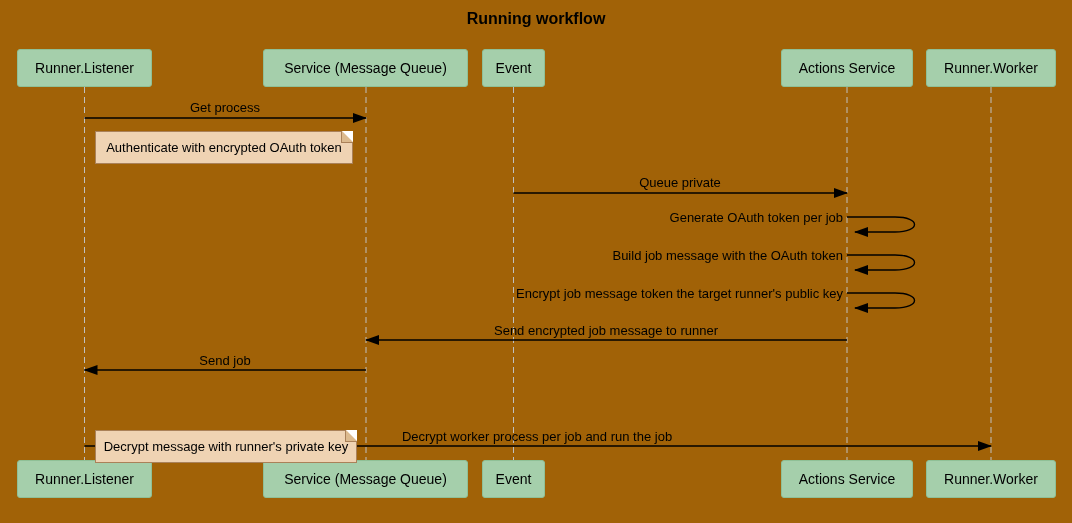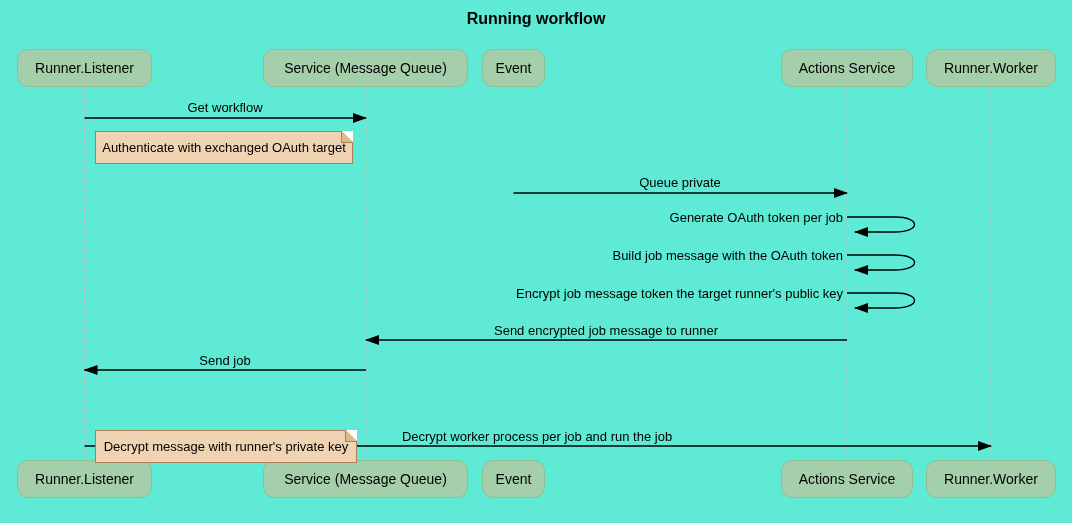--- a/index.html
+++ b/index.html
@@ -1,27 +1,27 @@
 <!DOCTYPE html>
 <html><head>
 <meta charset="utf-8">
 <style>
   html,body{margin:0;padding:0;background:#ffffff;}
   #stage{
-    position:relative;width:1072px;height:523px;background:#5eead4;overflow:hidden;
+    position:relative;width:1072px;height:523px;background:#a16207;overflow:hidden;
     font-family:"Liberation Sans", sans-serif;color:#000;
   }
   #diagram-svg{position:absolute;left:0;top:0;}
   .title{
     position:absolute;left:0;top:10px;width:1072px;text-align:center;
     font-size:16px;font-weight:bold;
   }
   .actor{
     position:absolute;height:38px;box-sizing:border-box;
-    background:#a5cfab;border:1px solid #8fc096;border-radius:11px;
+    background:#a5cfab;border:1px solid #8fc096;border-radius:3px;
     display:flex;align-items:center;justify-content:center;
     font-size:14px;white-space:nowrap;
   }
   .msg{
     position:absolute;font-size:13px;line-height:15px;height:15px;
     white-space:nowrap;transform:translateX(-50%);
   }
   .msg-self{
     position:absolute;font-size:13px;line-height:15px;height:15px;
     white-space:nowrap;text-align:right;
@@ -94,31 +94,31 @@
   <div class="actor" style="left:482px;top:460px;width:63px;">
     <span>Event</span>
   </div>
   <div class="actor" style="left:781px;top:460px;width:132px;">
     <span>Actions Service</span>
   </div>
   <div class="actor" style="left:926px;top:460px;width:130px;">
     <span>Runner.Worker</span>
   </div>
 
-  <div class="msg" style="left:225px;top:100px;">Get workflow</div>
+  <div class="msg" style="left:225px;top:100px;">Get process</div>
   <div class="msg" style="left:680px;top:175px;">Queue private</div>
   <div class="msg-self" style="right:229px;top:210px;">Generate OAuth token per job</div>
   <div class="msg-self" style="right:229px;top:248px;">Build job message with the OAuth token</div>
   <div class="msg-self" style="right:229px;top:286px;">Encrypt job message token the target runner's public key</div>
   <div class="msg" style="left:606px;top:323px;">Send encrypted job message to runner</div>
   <div class="msg" style="left:225px;top:353px;">Send job</div>
   <div class="msg" style="left:537px;top:429px;">Decrypt worker process per job and run the job</div>
 
   <div class="note" style="left:95px;top:131px;width:258px;">
-    <span>Authenticate with exchanged OAuth target</span>
+    <span>Authenticate with encrypted OAuth token</span>
     <span class="fold"></span>
   </div>
   <div class="note" style="left:95px;top:384px;width:262px;margin-top:46px;">
     <span>Decrypt message with runner's private key</span>
     <span class="fold"></span>
   </div>
 
 </div>
 
 </body></html>

